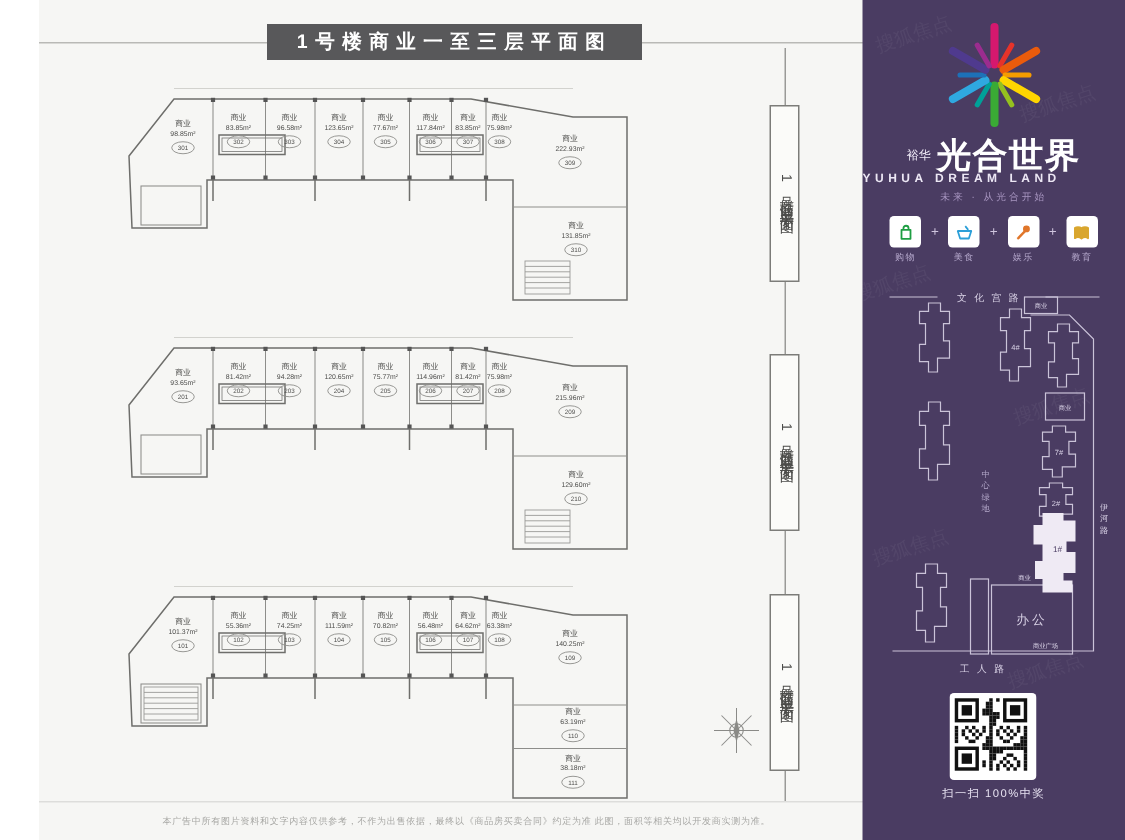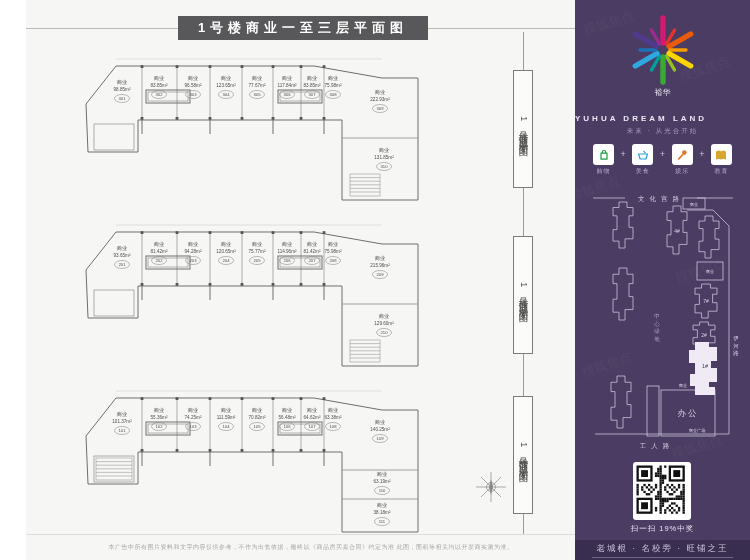--- a/index.html
+++ b/index.html
@@ -357,20 +357,21 @@
         <line x1="63.93782217350893" y1="47.5" x2="42.28718707889796" y2="60" stroke="#2fa8e0" stroke-width="5.4" stroke-linecap="round"></line>
         <line x1="63" y1="44" x2="47" y2="44" stroke="#1d71b8" stroke-width="3.4" stroke-linecap="round"></line>
         <line x1="63.93782217350893" y1="40.5" x2="42.287187078897965" y2="27.999999999999996" stroke="#4f3a8e" stroke-width="5.4" stroke-linecap="round"></line>
         <line x1="66.5" y1="37.937822173508934" x2="58.499999999999986" y2="24.081415712957916" stroke="#9b2c8f" stroke-width="3.4" stroke-linecap="round"></line>
       </svg>
 
     <div id="brand-row">
       <div id="brand-prefix">
         <span>裕华</span>
       </div>
+      <div id="brand-main">光合世界</div>
     </div>
     <div id="brand-en">YUHUA DREAM LAND</div>
     <div id="slogan">未来 · 从光合开始</div>
 
     <div id="amenities">
       <div class="amen">
         <div class="tile">
             <svg width="14" height="14" viewBox="0 0 14 14">
               <path d="M4 5.2 h6 v6 H4 Z M5.3 5.2 V4.2 a1.7 1.7 0 0 1 3.4 0 V5.2" fill="none" stroke="#1f9e43" stroke-width="1.2" stroke-linejoin="round"></path>
             </svg>
@@ -571,19 +572,16 @@
         <rect x="35.699999999999996" y="47.199999999999996" width="2.3" height="2.3" fill="#111"></rect>
         <rect x="40.3" y="47.199999999999996" width="2.3" height="2.3" fill="#111"></rect>
         <rect x="44.9" y="47.199999999999996" width="2.3" height="2.3" fill="#111"></rect>
         <rect x="49.5" y="47.199999999999996" width="2.3" height="2.3" fill="#111"></rect>
         <rect x="26.5" y="49.5" width="2.3" height="2.3" fill="#111"></rect>
         <rect x="31.099999999999998" y="49.5" width="2.3" height="2.3" fill="#111"></rect>
         <rect x="38" y="49.5" width="2.3" height="2.3" fill="#111"></rect>
         <rect x="42.599999999999994" y="49.5" width="2.3" height="2.3" fill="#111"></rect>
         <rect x="49.5" y="49.5" width="2.3" height="2.3" fill="#111"></rect>
       </svg>
-    <div id="qr-caption">扫一扫 19%中奖</div>
-
-    <div id="footer-strip">
-      <div id="footer-text">老城根 · 名校旁 · 旺铺之王</div>
-    </div>
+    <div id="qr-caption">扫一扫 100%中奖</div>
+
   </div>
 </div>
 
 </body></html>

